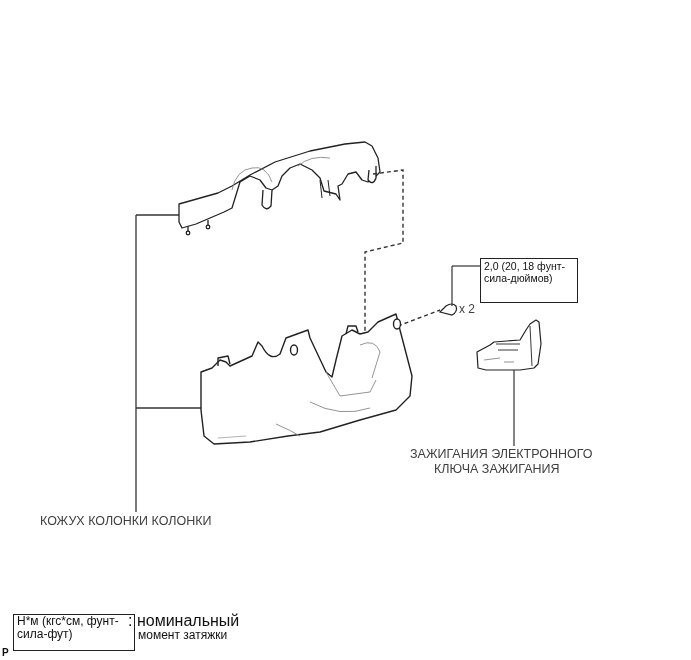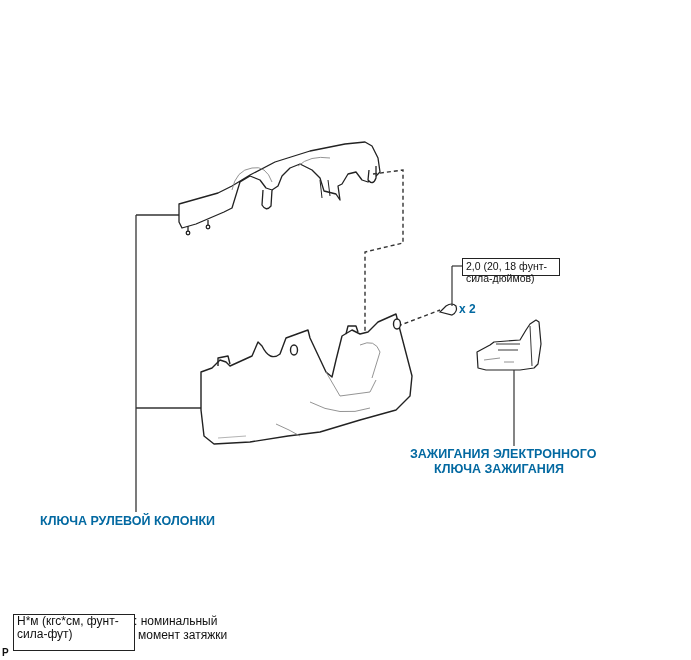--- a/index.html
+++ b/index.html
@@ -1,19 +1,19 @@
 <!DOCTYPE html>
 <html><head>
   <meta charset="utf-8">
   <style>
     html, body { margin: 0; padding: 0; background: #ffffff; }
     body { width: 691px; height: 660px; position: relative; overflow: hidden;
            font-family: "Liberation Sans", sans-serif; color: #111; }
     svg.drawing { position: absolute; left: 0; top: 0; }
-    .lbl { position: absolute; font-size: 12.5px; line-height: 14px; white-space: nowrap; color: #0369a1; font-weight: bold; }
+    .lbl { position: absolute; font-size: 12.5px; line-height: 14px; white-space: nowrap; color: #404040; }
     .box { position: absolute; border: 1.5px solid #222; font-size: 10.5px; line-height: 12px;
            padding: 1px 3px; background: #fff; white-space: nowrap; box-sizing: border-box; }
     .small { position: absolute; font-size: 11px; line-height: 12px; white-space: nowrap; }
   </style>
 </head>
 <body>
 
 <svg class="drawing" width="691" height="660" viewBox="0 0 691 660" xmlns="http://www.w3.org/2000/svg">
 
   <g stroke="#333" stroke-width="1.3" fill="none">
@@ -60,32 +60,32 @@
 
   <g stroke="#222" stroke-width="1.2" fill="#fff" stroke-linejoin="round">
     <path d="M477 352 L490 345 L494 342 L520 340 L526 330 L530 324 L536 320 L539 322 L541 344 L538 364 L534 368 L520 370 L486 370 L478 368 Z"></path>
     <path d="M496 344 L520 344 M498 350 L518 350" fill="none" stroke-width="0.9"></path>
     <path d="M530 326 L532 366" fill="none" stroke-width="0.9"></path>
     <path d="M484 360 L500 358 M504 362 L514 362" fill="none" stroke="#777" stroke-width="0.8"></path>
     <line x1="514" y1="370" x2="514" y2="446" fill="none" stroke="#333" stroke-width="1.2"></line>
   </g>
 </svg>
 
-<div class="box" style="left:462px; top:258px; width:98px; height:18px;">
+<div class="box" style="left:480px; top:258px; width:98px; height:45px;">
   <div>2,0 (20, 18 фунт-</div>
   <div>сила-дюймов)</div>
 </div>
 
 <div class="lbl" style="left:459px; top:302px; font-size:12px;">x 2</div>
 
 <div class="lbl" style="left:410px; top:447px;">ЗАЖИГАНИЯ ЭЛЕКТРОННОГО</div>
 <div class="lbl" style="left:410px; top:462px;margin-left:24px;">КЛЮЧА ЗАЖИГАНИЯ</div>
 
-<div class="lbl" style="left:40px; top:514px;">КЛЮЧА РУЛЕВОЙ КОЛОНКИ</div>
+<div class="lbl" style="left:40px; top:514px;">КОЖУХ КОЛОНКИ КОЛОНКИ</div>
 
 <div class="box" style="left:13px; top:614px; width:122px; height:37px; font-size:12px; line-height:13px; padding:0 3px;">
   <div>Н*м (кгс*см, фунт-</div>
   <div>сила-фут)</div>
 </div>
-<div class="small" style="left:134px; top:615px; font-size:12px;">: номинальный</div>
+<div class="small" style="left:128px; top:615px; font-size:16px;">: номинальный</div>
 <div class="small" style="left:138px; top:629px; font-size:12px;">момент затяжки</div>
 
 <div class="small" style="left:2px; top:647px; font-size:10px; font-weight:bold;">P</div>
 
 </body></html>

